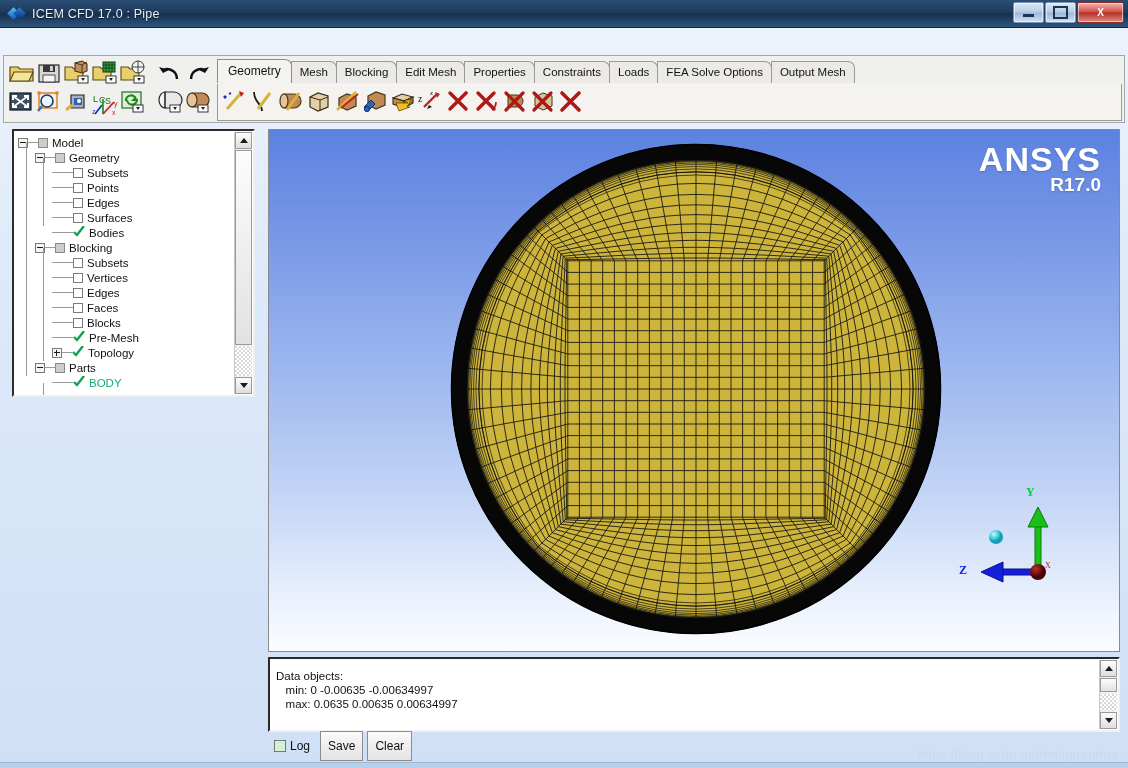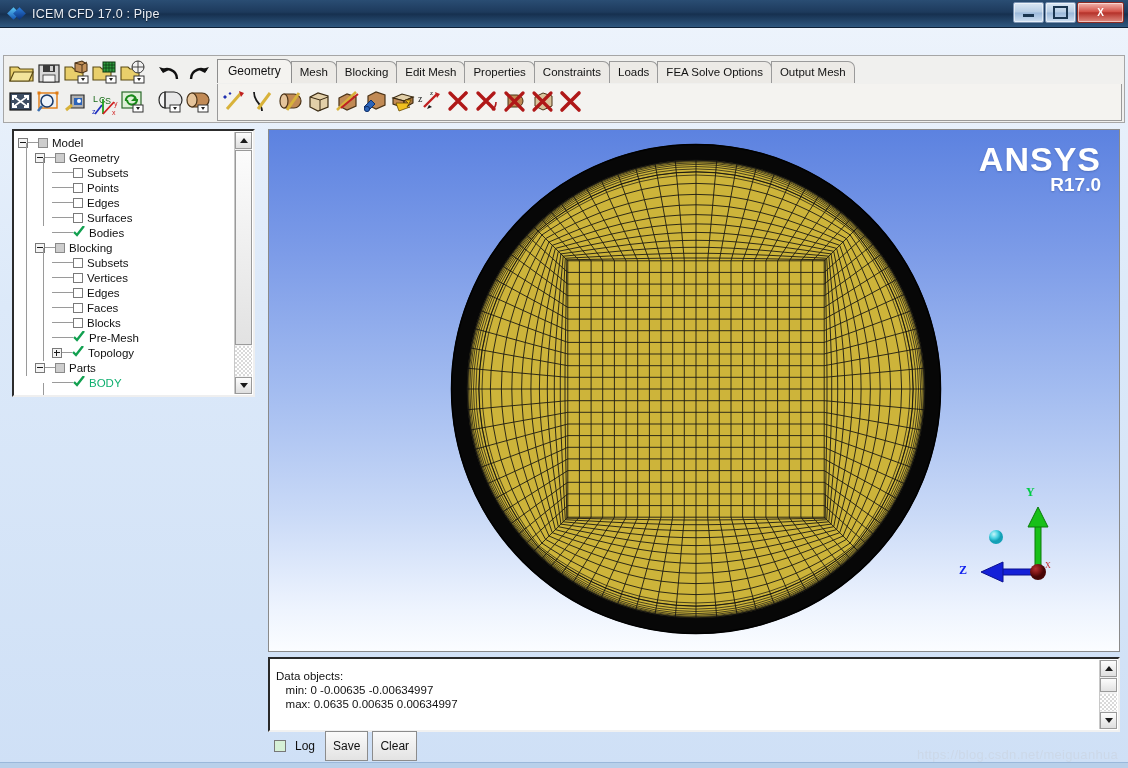--- a/index.html
+++ b/index.html
@@ -181,21 +181,21 @@
   .msg-sb .sb-thumb{top:18px;height:14px;}
   .msg-sb .sb-track{top:34px;bottom:18px;}
 
   .btnbar{
     position:absolute;left:268px;top:733px;width:852px;height:26px;
     display:flex;align-items:center;gap:4px;padding-left:6px;box-sizing:border-box;
   }
   .logchk{
     width:12px;height:12px;border:1px solid #777;background:#d6f0d6;box-sizing:border-box;
   }
-  .loglbl{font-size:12px;color:#101010;margin-left:5px;margin-right:6px;}
+  .loglbl{font-size:12px;color:#101010;margin-right:6px;}
   .pbtn{
     font-size:12px;color:#101010;padding:7px 7px;border:1px solid #8c8c8c;
     background:linear-gradient(180deg,#fafafa,#e3e3e3);cursor:pointer;
   }
   .watermark{
     position:absolute;right:10px;bottom:6px;font-size:13px;color:#ccd8e8;
     letter-spacing:.3px;pointer-events:none;user-select:none;
   }
   .bottomstrip{
     position:absolute;left:0;bottom:0;width:1128px;height:5px;

